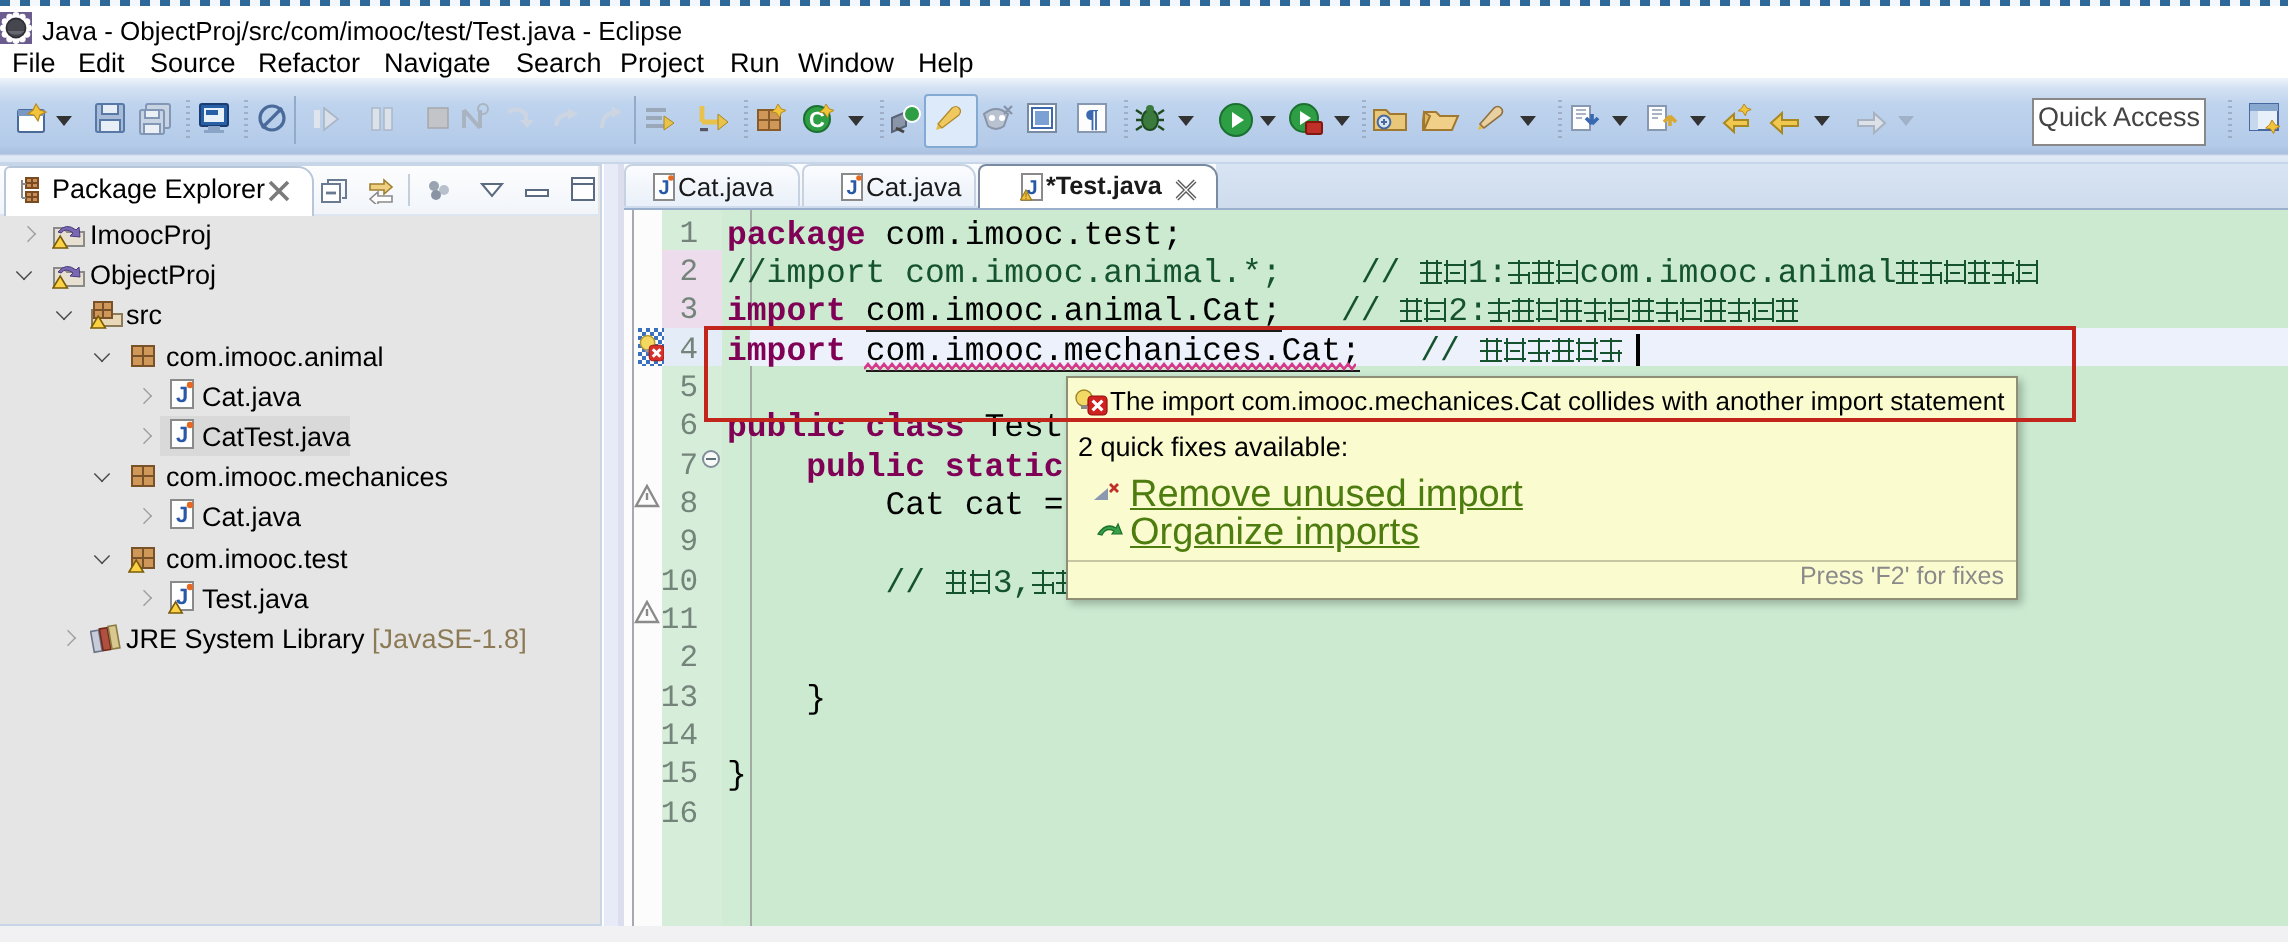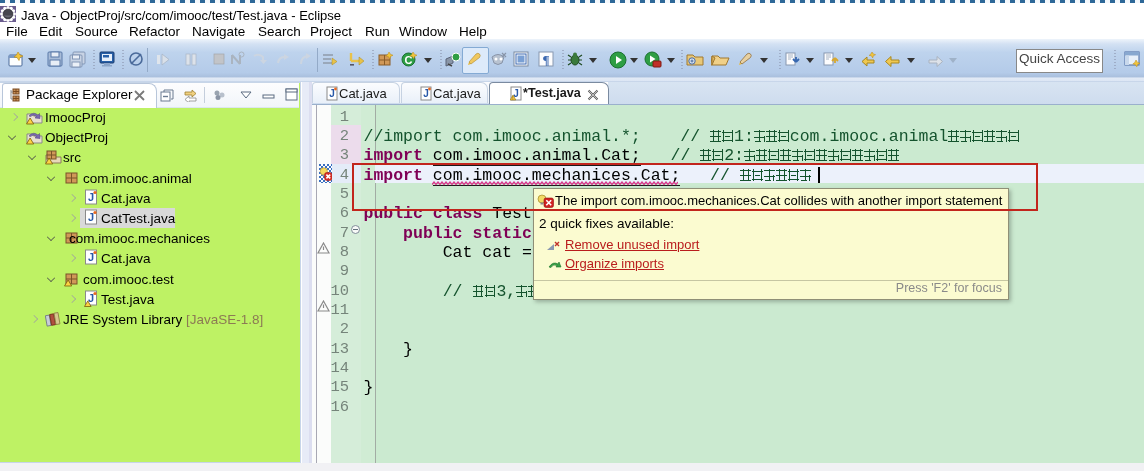--- a/index.html
+++ b/index.html
@@ -15,21 +15,21 @@
 .mi{position:absolute;top:2px}
 
 #toolbar{left:0;top:39px;width:1144px;height:42px;background:linear-gradient(180deg,#eef4fb 0%,#d3e1f3 12%,#bed3ed 32%,#b4cbe9 80%,#aac0de 90%,#e2eaf6 93%,#dce6f4 100%);border-bottom:1px solid #c8d6ea}
 .ti{position:absolute;top:12px}
 .tsep{position:absolute;top:11px;width:2px;height:20px;background:repeating-linear-gradient(180deg,rgba(140,150,175,.6) 0 1px,transparent 1px 3px)}
 .tsolid{position:absolute;top:9px;width:1px;height:24px;background:#93aac8}
 .tarr{position:absolute;width:0;height:0;border-left:4px solid transparent;border-right:4px solid transparent;border-top:5px solid #333;top:19px}
 .tarrg{border-top-color:#9fb2c8}
 #qa{left:1016px;top:10px;width:85px;height:21px;background:#fff;border:1px solid #888;font-size:13.5px;color:#444;padding-top:1px;text-align:center}
 
-#leftpanel{left:0;top:82px;width:301px;height:381px;background:#bef264;border:1px solid #c7d5e8;border-left:none;box-sizing:border-box}
+#leftpanel{left:0;top:82px;width:301px;height:381px;background:#e5e5e5;border:1px solid #c7d5e8;border-left:none;box-sizing:border-box}
 #lp-head{position:absolute;left:0;top:0;width:299px;height:24px;background:linear-gradient(180deg,#fdfdfe,#f1f5fa);border-bottom:1px solid #dde6f0}
 .tree-row{position:absolute;height:20px;font-size:13.5px;color:#000;white-space:nowrap}
 .tw{position:absolute;width:7px;height:7px;border:solid #a0a0a0;border-width:1.6px 1.6px 0 0;transform:rotate(45deg) scale(.72);top:6px}
 .two{border-color:#4a4a4a;transform:rotate(135deg) scale(.72);top:5px}
 
 #editor{left:312px;top:82px;width:832px;height:381px;background:#cbead0}
 #tabbar{position:absolute;left:0;top:0;width:832px;height:22px;background:linear-gradient(180deg,#d8e4f2,#cedcee);border-bottom:1px solid #9ab0cc}
 #tabwhite{position:absolute;left:0;top:0;width:296px;height:21px;background:linear-gradient(180deg,#fbfcfe,#eef3f9)}
 .tab{position:absolute;top:0;height:21px;font-size:13px;border:1px solid #c6d2e2;border-bottom:none;border-radius:4px 7px 0 0;box-sizing:border-box}
 .tab-inactive{background:linear-gradient(180deg,#fbfcfe,#e9f0f9)}
@@ -47,21 +47,21 @@
 .k{display:inline-block;width:10.8px;height:12.5px;margin:0 1.0px -1.5px 0.2px;background-repeat:no-repeat}
 .k.a{background-image:linear-gradient(currentColor,currentColor),linear-gradient(currentColor,currentColor),linear-gradient(currentColor,currentColor),linear-gradient(currentColor,currentColor),linear-gradient(currentColor,currentColor);background-size:11px 1.4px,11px 1.4px,11px 1.4px,1.4px 11.5px,1.4px 11.5px;background-position:0 1px,0 6px,0 11px,3px 0,8px 0}
 .k.b{background-image:linear-gradient(currentColor,currentColor),linear-gradient(currentColor,currentColor),linear-gradient(currentColor,currentColor),linear-gradient(currentColor,currentColor),linear-gradient(currentColor,currentColor);background-size:1.4px 12px,1.4px 12px,11px 1.4px,11px 1.4px,5px 1.4px;background-position:1px 0,9.5px 0,0 2px,0 10px,3px 6px}
 .k.c{background-image:linear-gradient(currentColor,currentColor),linear-gradient(currentColor,currentColor),linear-gradient(currentColor,currentColor),linear-gradient(currentColor,currentColor),linear-gradient(currentColor,currentColor);background-size:11px 1.4px,1.4px 12px,11px 1.4px,1.4px 6px,6px 1.4px;background-position:0 1.5px,5px 0,0 7px,9.5px 6px,1px 11px}
 
 #curline{left:63px;top:81.5px;width:769px;height:19.4px;background:#ecf1fb}
 
 #popup{left:533px;top:188px;width:476px;height:112px;background:#fbfbd0;border:1px solid #8f8f77;box-sizing:border-box;box-shadow:2px 2px 4px rgba(0,0,0,.25);z-index:30}
 #popup .row1{position:absolute;left:21px;top:4px;font-size:13px;color:#000}
 #popup .row2{position:absolute;left:5px;top:27px;font-size:13.5px;color:#000}
-#popup a{color:#b91c1c;text-decoration:underline;font-size:13px}
+#popup a{color:#4d7c0f;text-decoration:underline;font-size:19px}
 #popup .foot{position:absolute;right:6px;bottom:4px;font-size:12.5px;color:#8a8a8a}
 
 #redrect{left:352px;top:163px;width:686px;height:48px;border:2px solid #c2251c;box-sizing:border-box;z-index:40}
 #bottomstrip{left:0;top:463px;width:1144px;height:8px;background:#f1f1f4}
 </style></head>
 <body>
 <div id="root">
   <div id="topstrip" class="abs"></div>
   <div id="menubar" class="abs">
     <span class="mi" style="left:6px">File</span>
@@ -375,21 +375,21 @@
         </svg>
       <span class="abs" style="left:101px;top:3px">CatTest.java</span>
       </div>
     <div class="tree-row" style="left:0;top:145px">
         <span class="tw two" style="left:47px"></span>
       <svg class="abs" style="left:64px;top:2px" width="16" height="16">
           <rect x="2" y="3" width="11" height="10" fill="#d09858" stroke="#7a5228"></rect>
           <line x1="2" y1="8" x2="13" y2="8" stroke="#7a5228"></line>
           <line x1="7.5" y1="3" x2="7.5" y2="13" stroke="#7a5228"></line>
         </svg>
-      <span class="abs" style="left:69px;top:3px">com.imooc.mechanices</span>
+      <span class="abs" style="left:83px;top:3px">com.imooc.mechanices</span>
       </div>
     <div class="tree-row" style="left:0;top:165px">
         <span class="tw" style="left:68px"></span>
       <svg class="abs" style="left:84px;top:1px" width="15" height="17">
           <rect x="1.5" y="1" width="11" height="14" fill="#fff" stroke="#8a8a8a"></rect>
           <text x="7" y="12" font-family="Liberation Sans" font-size="11" font-weight="bold" fill="#2858a8" text-anchor="middle">J</text>
           <circle cx="11" cy="3.5" r="1.6" fill="#e86820"></circle>
         </svg>
       <span class="abs" style="left:101px;top:3px">Cat.java</span>
       </div>
@@ -476,20 +476,21 @@
     <div class="lnum" style="top:158.95px">8</div>
     <div class="lnum" style="top:178.3px">9</div>
     <div class="lnum" style="top:197.65px">10</div>
     <div class="lnum" style="top:217px">11</div>
     <div class="lnum" style="top:236.35px">2</div>
     <div class="lnum" style="top:255.7px">13</div>
     <div class="lnum" style="top:275.05px">14</div>
     <div class="lnum" style="top:294.4px">15</div>
     <div class="lnum" style="top:313.75px">16</div>
 
+    <div class="cl" style="top:23.5px"><span class="kw">package</span> com.imooc.test;</div>
     <div class="cl cm" style="top:42.85px">//import com.imooc.animal.*;    // <span class="k a"></span><span class="k b"></span>1:<span class="k c"></span><span class="k a"></span><span class="k b"></span>com.imooc.animal<span class="k a"></span><span class="k c"></span><span class="k b"></span><span class="k a"></span><span class="k c"></span><span class="k b"></span></div>
     <div class="cl" style="top:62.2px"><span class="kw">import</span> <span class="un">com.imooc.animal.Cat;</span>   <span class="cm">// <span class="k a"></span><span class="k b"></span>2:<span class="k c"></span><span class="k a"></span><span class="k b"></span><span class="k a"></span><span class="k c"></span><span class="k b"></span><span class="k a"></span><span class="k c"></span><span class="k b"></span><span class="k a"></span><span class="k c"></span><span class="k b"></span><span class="k a"></span></span></div>
     <div class="cl" style="top:81.55px"><span class="kw">import</span> <span class="un">com.imooc.mechanices.Cat;</span>   <span class="cm">// <span class="k a"></span><span class="k b"></span><span class="k c"></span><span class="k a"></span><span class="k b"></span><span class="k c"></span></span></div>
     <div class="cl" style="top:120.25px"><span class="kw">public class</span> Test {</div>
     <div class="cl" style="top:139.6px">    <span class="kw">public static void</span> main(String[] args) {</div>
     <div class="cl" style="top:158.95px">        Cat cat = <span class="kw">new</span> Cat();</div>
     <div class="cl cm" style="top:197.65px">        // <span class="k a"></span><span class="k b"></span>3,<span class="k c"></span><span class="k a"></span><span class="k b"></span><span class="k c"></span></div>
     <div class="cl" style="top:255.7px">    }</div>
     <div class="cl" style="top:294.4px">}</div>
 
@@ -542,16 +543,16 @@
     <svg class="abs" style="left:12px;top:52px" width="15" height="12">
         <path d="M1 9 L8 3 8 9z" fill="#8a98b0"></path>
         <path d="M9 1 l4 4 M13 1 l-4 4" stroke="#c03028" stroke-width="1.4"></path>
       </svg>
     <a class="abs" style="left:31px;top:48px" href="#">Remove unused import</a>
     <svg class="abs" style="left:14px;top:71px" width="14" height="12">
         <path d="M1 7 q4 -6 9 -3 l1 -2 2 5 -5 0 1 -1.5 q-4 -2 -6 2z" fill="#38a048" stroke="#187028" stroke-width=".6"></path>
       </svg>
     <a class="abs" style="left:31px;top:67px" href="#">Organize imports</a>
     <div class="abs" style="left:0;top:91px;width:474px;height:1px;background:#c6c6a2"></div>
-    <div class="foot">Press 'F2' for focus</div>
+    <div class="foot">Press 'F2' for fixes</div>
   </div>
   <div id="redrect" class="abs"></div>
 </div>
 
 </body></html>

